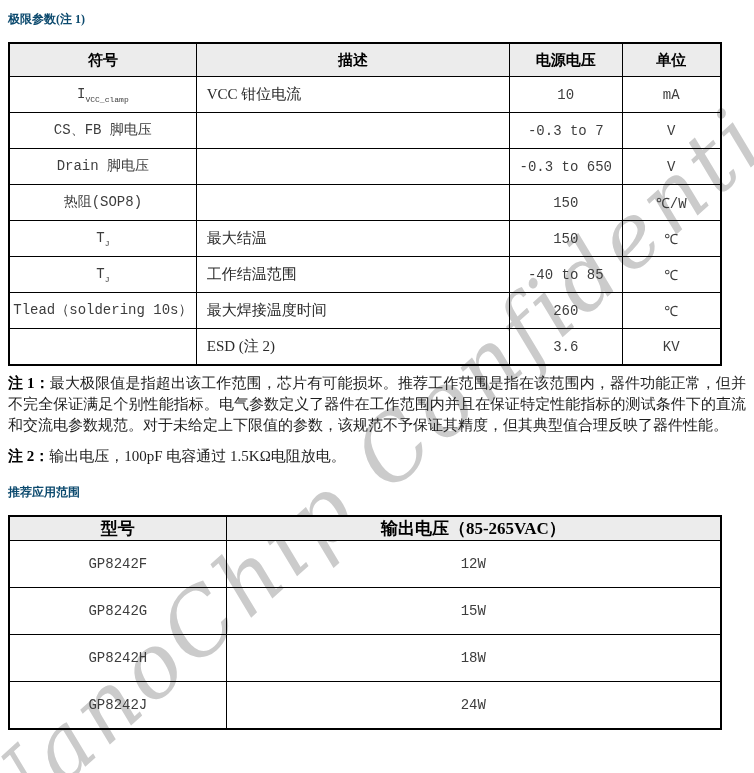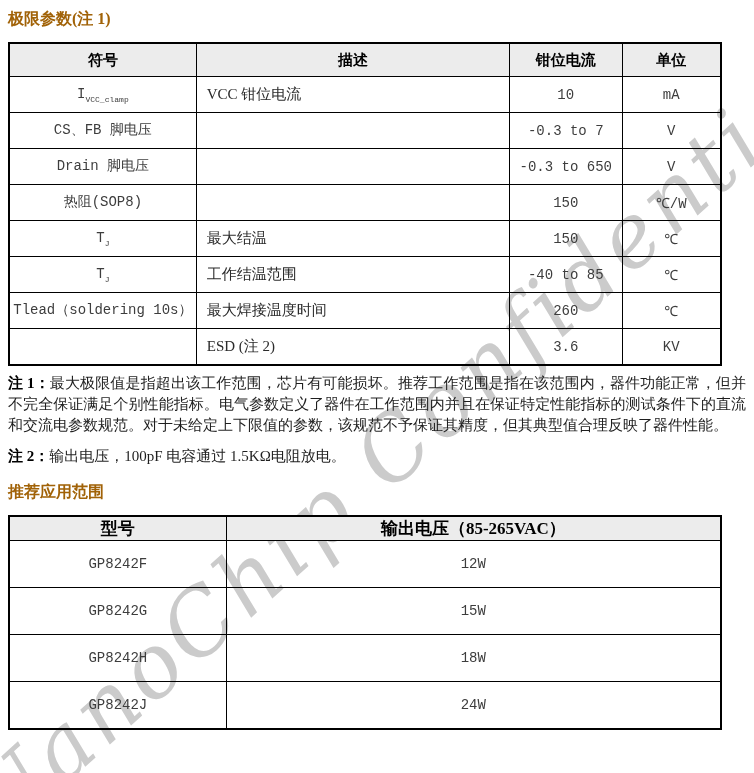--- a/index.html
+++ b/index.html
@@ -23,25 +23,25 @@
     font-style:italic;
     font-size:88px;
     letter-spacing:5px;
     color:#cbcbcb;
     white-space:nowrap;
     z-index:0;
     user-select:none;
   }
   .content{position:relative;z-index:1;padding:6px 8px 0 8px;}
   h1.sec-title{
-    font-size:16px;
+    font-size:12px;
     line-height:26px;
     margin:0 0 10px 0;
     font-weight:bold;
-    color:#a16207;
+    color:#0c4a6e;
   }
   h1.sec-title2{margin-top:12px;}
   table{
     border-collapse:collapse;
     width:714px;
     table-layout:fixed;
     background:transparent;
   }
   table, th, td{border:1px solid #000;}
   table{border-width:2px;}
@@ -98,21 +98,21 @@
       <colgroup>
         <col class="col-sym">
           <col class="col-desc">
           <col class="col-range">
           <col class="col-unit">
       </colgroup>
       <tbody>
           <tr>
         <th>符号</th>
         <th>描述</th>
-        <th>钳位电流</th>
+        <th>电源电压</th>
         <th>单位</th>
       </tr>
       <tr>
         <td class="c-sym mono"><span>I</span><sub class="sym-sub">VCC_clamp</sub></td>
         <td class="c-desc">VCC 钳位电流</td>
         <td class="c-range mono">10</td>
         <td class="c-unit mono">mA</td>
       </tr>
       <tr>
         <td class="c-sym mono"><span>CS、FB 脚电压</span><sub class="sym-sub"></sub></td>

